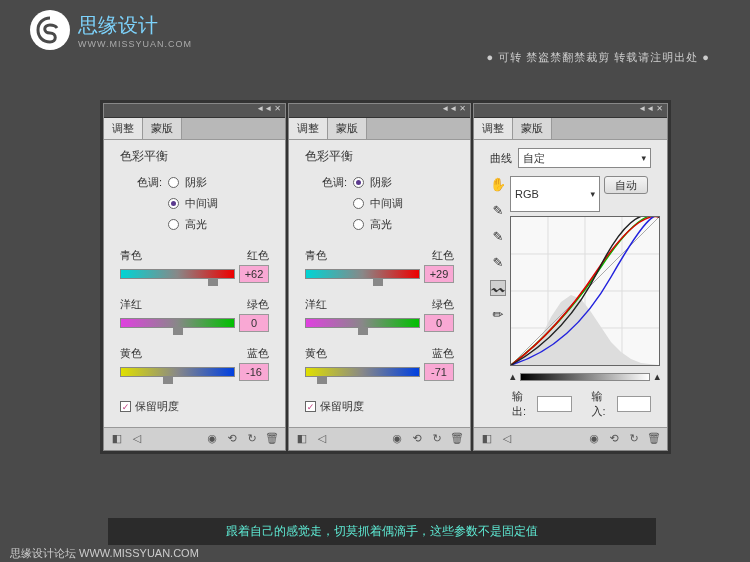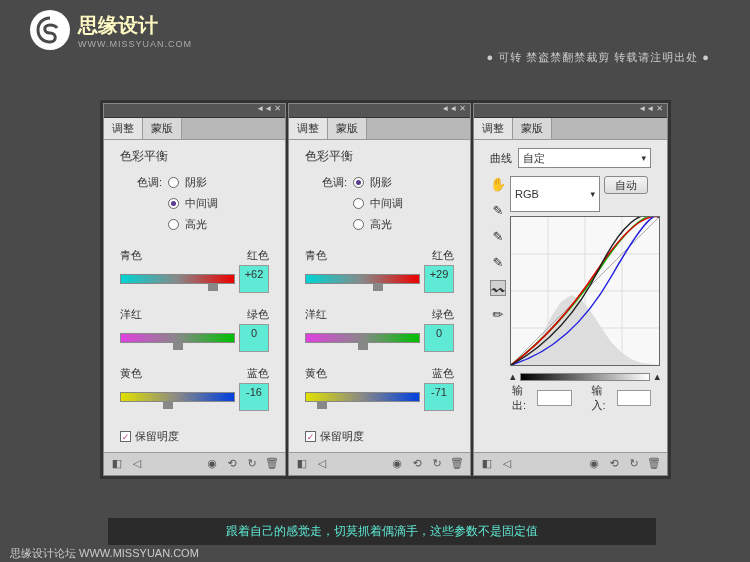--- a/index.html
+++ b/index.html
@@ -1,19 +1,19 @@
 <!DOCTYPE html>
 <html><head>
 <meta charset="utf-8">
 <style>
 *{margin:0;padding:0;box-sizing:border-box;font-family:"Microsoft YaHei",sans-serif;font-size:11px}
 body{background:#4a4a4a;width:750px;height:562px;position:relative;color:#333}
 .logo-area{position:absolute;top:10px;left:30px;display:flex;align-items:center;gap:8px}
 .logo-icon{width:40px;height:40px;background:#fff;border-radius:50%;display:flex;align-items:center;justify-content:center}
-.logo-text{color:#fef9c3;font-size:20px;font-weight:bold}
+.logo-text{color:#7dd3fc;font-size:20px;font-weight:normal}
 .logo-sub{color:#aaa;font-size:9px;letter-spacing:1px}
 .top-notice{position:absolute;top:50px;right:40px;color:#ccc;font-size:11px;letter-spacing:1px}
 .panels{position:absolute;top:100px;left:100px;display:flex;gap:2px;background:#333;padding:3px}
 .panel{width:183px;background:#e8e8e8;border:1px solid #888;display:flex;flex-direction:column}
 .panel-wide{width:195px}
 .titlebar{background:#555;height:14px;border-bottom:1px solid #333;position:relative}
 .titlebar::after{content:"◄◄ ✕";position:absolute;right:4px;top:0;color:#ccc;font-size:8px}
 .tabs{display:flex;background:#b8b8b8;border-bottom:1px solid #999}
 .tab{padding:3px 8px;background:#d8d8d8;border-right:1px solid #999;cursor:pointer}
 .tab.active{background:#e5e5e5}
@@ -26,42 +26,42 @@
 .radio.on::after{content:"";width:5px;height:5px;background:#5b3a8e;border-radius:50%}
 .slider-group{margin-top:16px}
 .slider-row{margin-bottom:14px}
 .slider-labels{display:flex;justify-content:space-between;margin-bottom:2px}
 .slider-wrap{display:flex;align-items:center;gap:4px}
 .slider-track{flex:1;height:10px;position:relative;border:1px solid #888}
 .track-cr{background:linear-gradient(90deg,#00d4d4,#888,#e00)}
 .track-mg{background:linear-gradient(90deg,#e040e0,#888,#00c000)}
 .track-yb{background:linear-gradient(90deg,#e0e000,#888,#0040e0)}
 .slider-thumb{position:absolute;top:8px;width:10px;height:8px;background:#888;transform:translateX(-50%)}
-.value-box{width:30px;height:28px;border:1px solid #999;background:#5eead4;text-align:center;line-height:16px}
+.value-box{width:30px;height:18px;border:1px solid #999;background:#f9a8d4;text-align:center;line-height:16px}
 .checkbox-row{margin-top:18px;display:flex;align-items:center;gap:4px}
 .checkbox{width:11px;height:11px;border:1px solid #666;background:#fff;display:inline-flex;align-items:center;justify-content:center;color:#c04080;font-size:9px}
 .caption-bar{position:absolute;top:518px;left:108px;width:548px;background:rgba(40,40,40,.9);color:#5eead4;text-align:center;padding:5px;font-size:12px}
 .toolbar{display:flex;gap:8px;padding:4px 6px;background:#d0d0d0;border-top:1px solid #999;justify-content:space-between}
 .tool-icons{display:flex;gap:6px}
 .ti{width:14px;height:14px;color:#555;font-size:11px;text-align:center;cursor:pointer}
 .footer{position:absolute;bottom:1px;left:10px;color:#ccc;font-size:11px}
 .curves-head{display:flex;gap:6px;align-items:center;margin-bottom:8px}
 .dropdown{flex:1;height:20px;border:1px solid #888;background:#fff;display:flex;align-items:center;padding:0 4px;justify-content:space-between}
 .dropdown::after{content:"▾";font-size:9px}
 .curves-area{display:flex;gap:4px}
 .curve-tools{display:flex;flex-direction:column;gap:10px;width:18px;align-items:center}
 .ct{width:16px;height:16px;border:1px solid transparent;display:flex;align-items:center;justify-content:center;font-size:13px;cursor:pointer}
 .ct.sel{border:1px solid #888;background:#d0d0d0}
 .curve-box{width:150px}
 .rgb-row{display:flex;gap:4px;margin-bottom:4px}
 .rgb-dd{width:90px;height:36px;border:1px solid #888;background:#fff;display:flex;align-items:center;padding:0 4px;justify-content:space-between}
 .rgb-dd::after{content:"▾";font-size:9px}
 .auto-btn{width:44px;height:18px;border:1px solid #888;background:linear-gradient(#f4f4f4,#ddd);text-align:center;line-height:16px;border-radius:3px;cursor:pointer}
 .graph{width:150px;height:150px;border:1px solid #666;background:#f8f8f8;position:relative}
-.io-row{display:flex;gap:20px;padding-left:22px}
+.io-row{display:flex;gap:20px;margin-top:6px;padding-left:22px}
 .io-item{display:flex;gap:4px;align-items:center}
 .io-box{width:40px;height:16px;border:1px solid #999;background:#fff}
 </style>
 </head>
 <body>
 
 <div class="logo-area">
   <div class="logo-icon">
     <svg width="30" height="30" viewBox="0 0 30 30">
         <path d="M15 3 C8 3 3 8 3 15 C3 22 8 27 15 27 C22 27 22 18 15 18 C8 18 8 10 15 10 C20 10 22 13 22 13" fill="none" stroke="#4a4a4a" stroke-width="3"></path>

